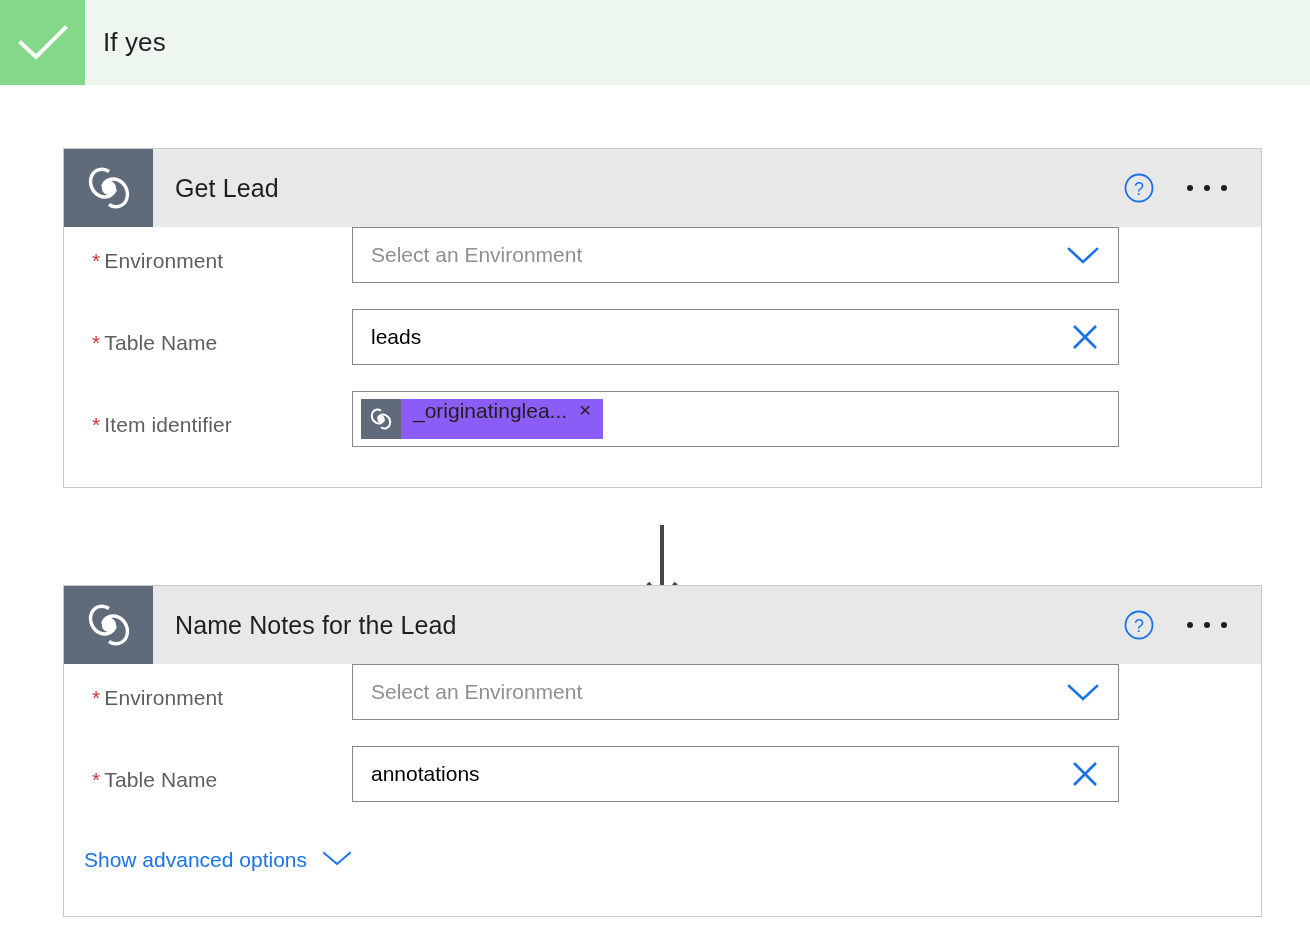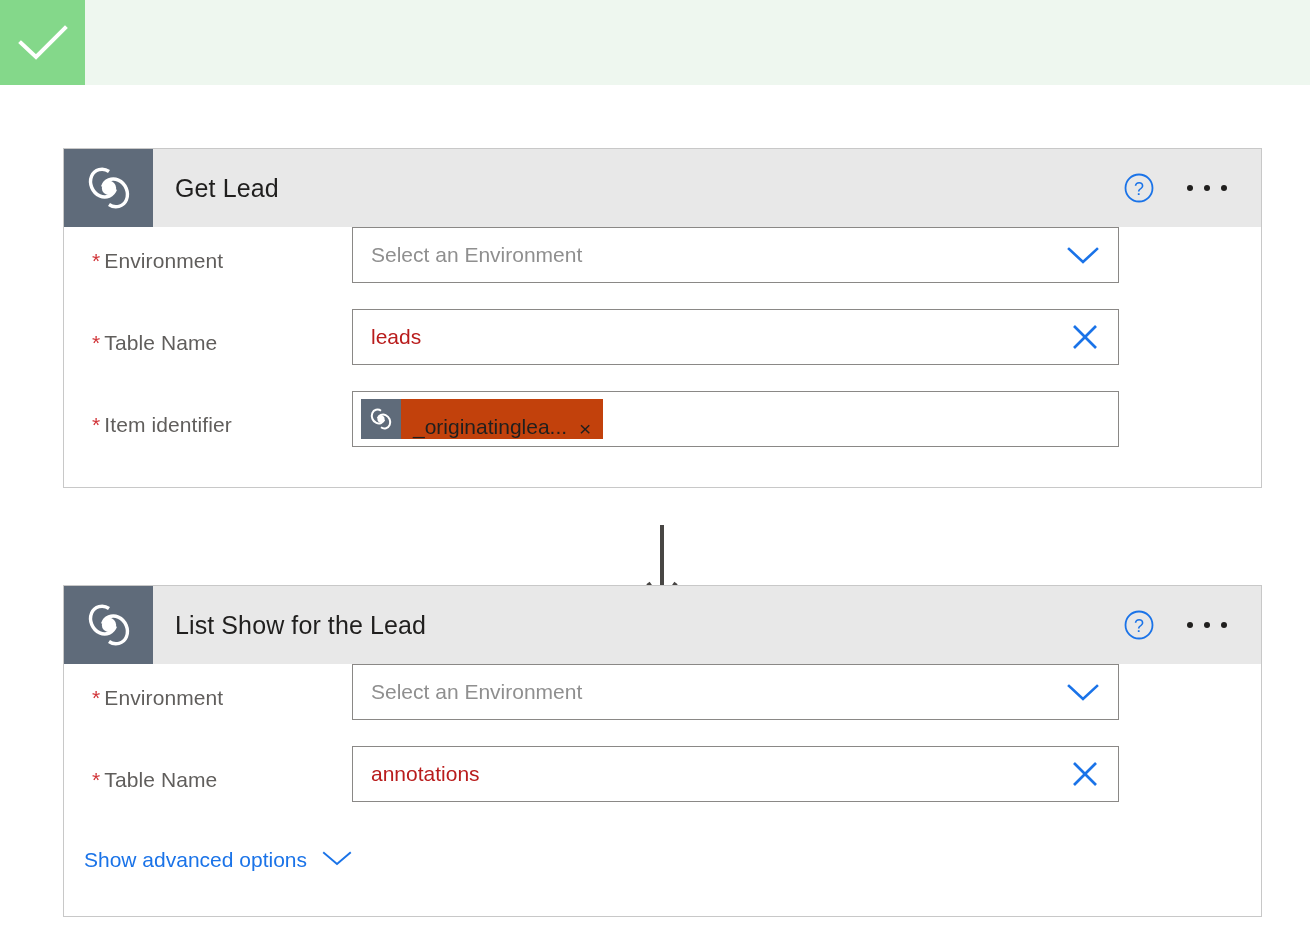--- a/index.html
+++ b/index.html
@@ -136,38 +136,38 @@
     box-sizing: border-box;
     width: 767px;
     height: 56px;
     border: 1px solid #8a8886;
     background: #ffffff;
     display: flex;
     align-items: center;
     padding: 0 18px;
     font-size: 21px;
   }
-  .input-value { color: #b91c1c; }
+  .input-value { color: #000000; }
   .input-placeholder { color: #8f8f8f; }
   .input-affix {
     position: absolute;
     right: 18px;
     top: 50%;
     transform: translateY(-50%);
     display: flex;
     align-items: center;
     cursor: pointer;
   }
 
   
   .token-chip {
     display: inline-flex;
-    align-items: flex-end;
+    align-items: flex-start;
     height: 40px;
-    background: #c2410c;
+    background: #8b5cf6;
   }
   .token-icon {
     width: 40px;
     min-width: 40px;
     height: 40px;
     background: #5f6b7a;
     display: flex;
     align-items: center;
     justify-content: center;
   }
@@ -210,20 +210,21 @@
 </style>
 </head>
 <body>
 
 <div class="branch-header">
   <div class="branch-icon-tile">
     <svg width="52" height="40" viewBox="0 0 52 40" aria-hidden="true">
       <polyline points="4,20 19,34 48,5" fill="none" stroke="#ffffff" stroke-width="4" stroke-linecap="square" stroke-linejoin="miter"></polyline>
     </svg>
   </div>
+  <div class="branch-title">If yes</div>
 </div>
 
 <div class="canvas">
 
   <div class="card" style="top:63px;">
     <div class="card-header">
       <div class="card-icon-tile">
         <svg width="52" height="52" viewBox="0 0 52 52" aria-hidden="true">
           <g fill="none" stroke="#ffffff" stroke-width="3.4">
             <path d="M26 9.5c-6.2-4.4-14.6-2.1-17.4 4.6C5.6 21.4 9.3 30.6 16.7 33.9c6.5 2.9 13.6-.2 15.7-6.6"></path>
@@ -325,21 +326,21 @@
     <div class="card-header">
       <div class="card-icon-tile">
         <svg width="52" height="52" viewBox="0 0 52 52" aria-hidden="true">
           <g fill="none" stroke="#ffffff" stroke-width="3.4">
             <path d="M26 9.5c-6.2-4.4-14.6-2.1-17.4 4.6C5.6 21.4 9.3 30.6 16.7 33.9c6.5 2.9 13.6-.2 15.7-6.6"></path>
             <path d="M26 42.5c6.2 4.4 14.6 2.1 17.4-4.6 3-7.3-.7-16.5-8.1-19.8-6.5-2.9-13.6.2-15.7 6.6"></path>
           </g>
           <circle cx="26" cy="26" r="7.2" fill="#ffffff"></circle>
         </svg>
       </div>
-      <div class="card-title">List Show for the Lead</div>
+      <div class="card-title">Name Notes for the Lead</div>
       <div class="card-header-actions">
         <span>
           <svg class="help-icon" width="32" height="32" viewBox="0 0 32 32" aria-hidden="true">
             <circle cx="16" cy="16" r="13.5" fill="none" stroke="#1a73e8" stroke-width="1.8"></circle>
             <text x="16" y="23" text-anchor="middle" font-family="Liberation Sans, sans-serif" font-size="18" fill="#1a73e8">?</text>
           </svg>
         </span>
         <span class="more-menu">
           <i class="dot"></i>
           <i class="dot"></i>

